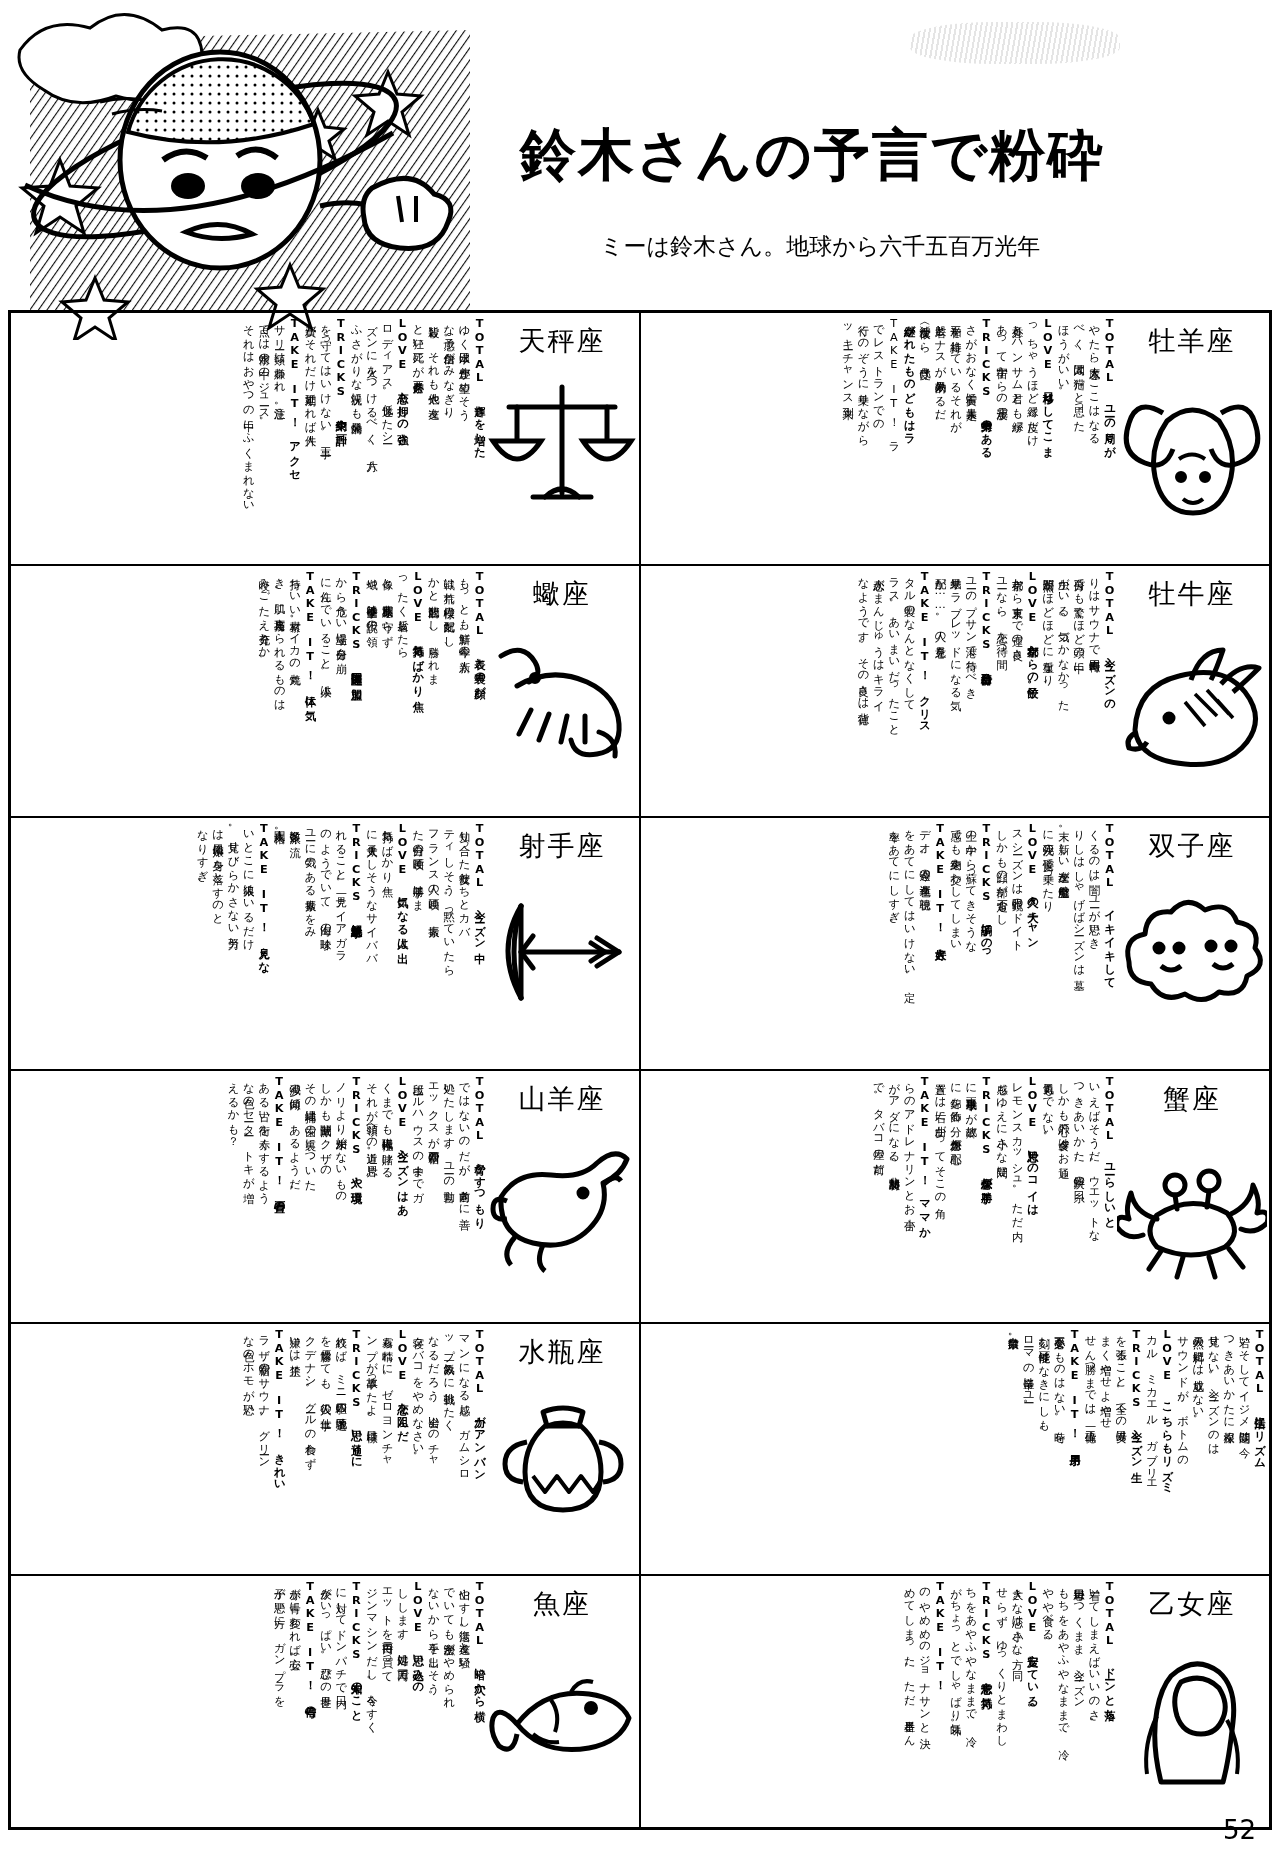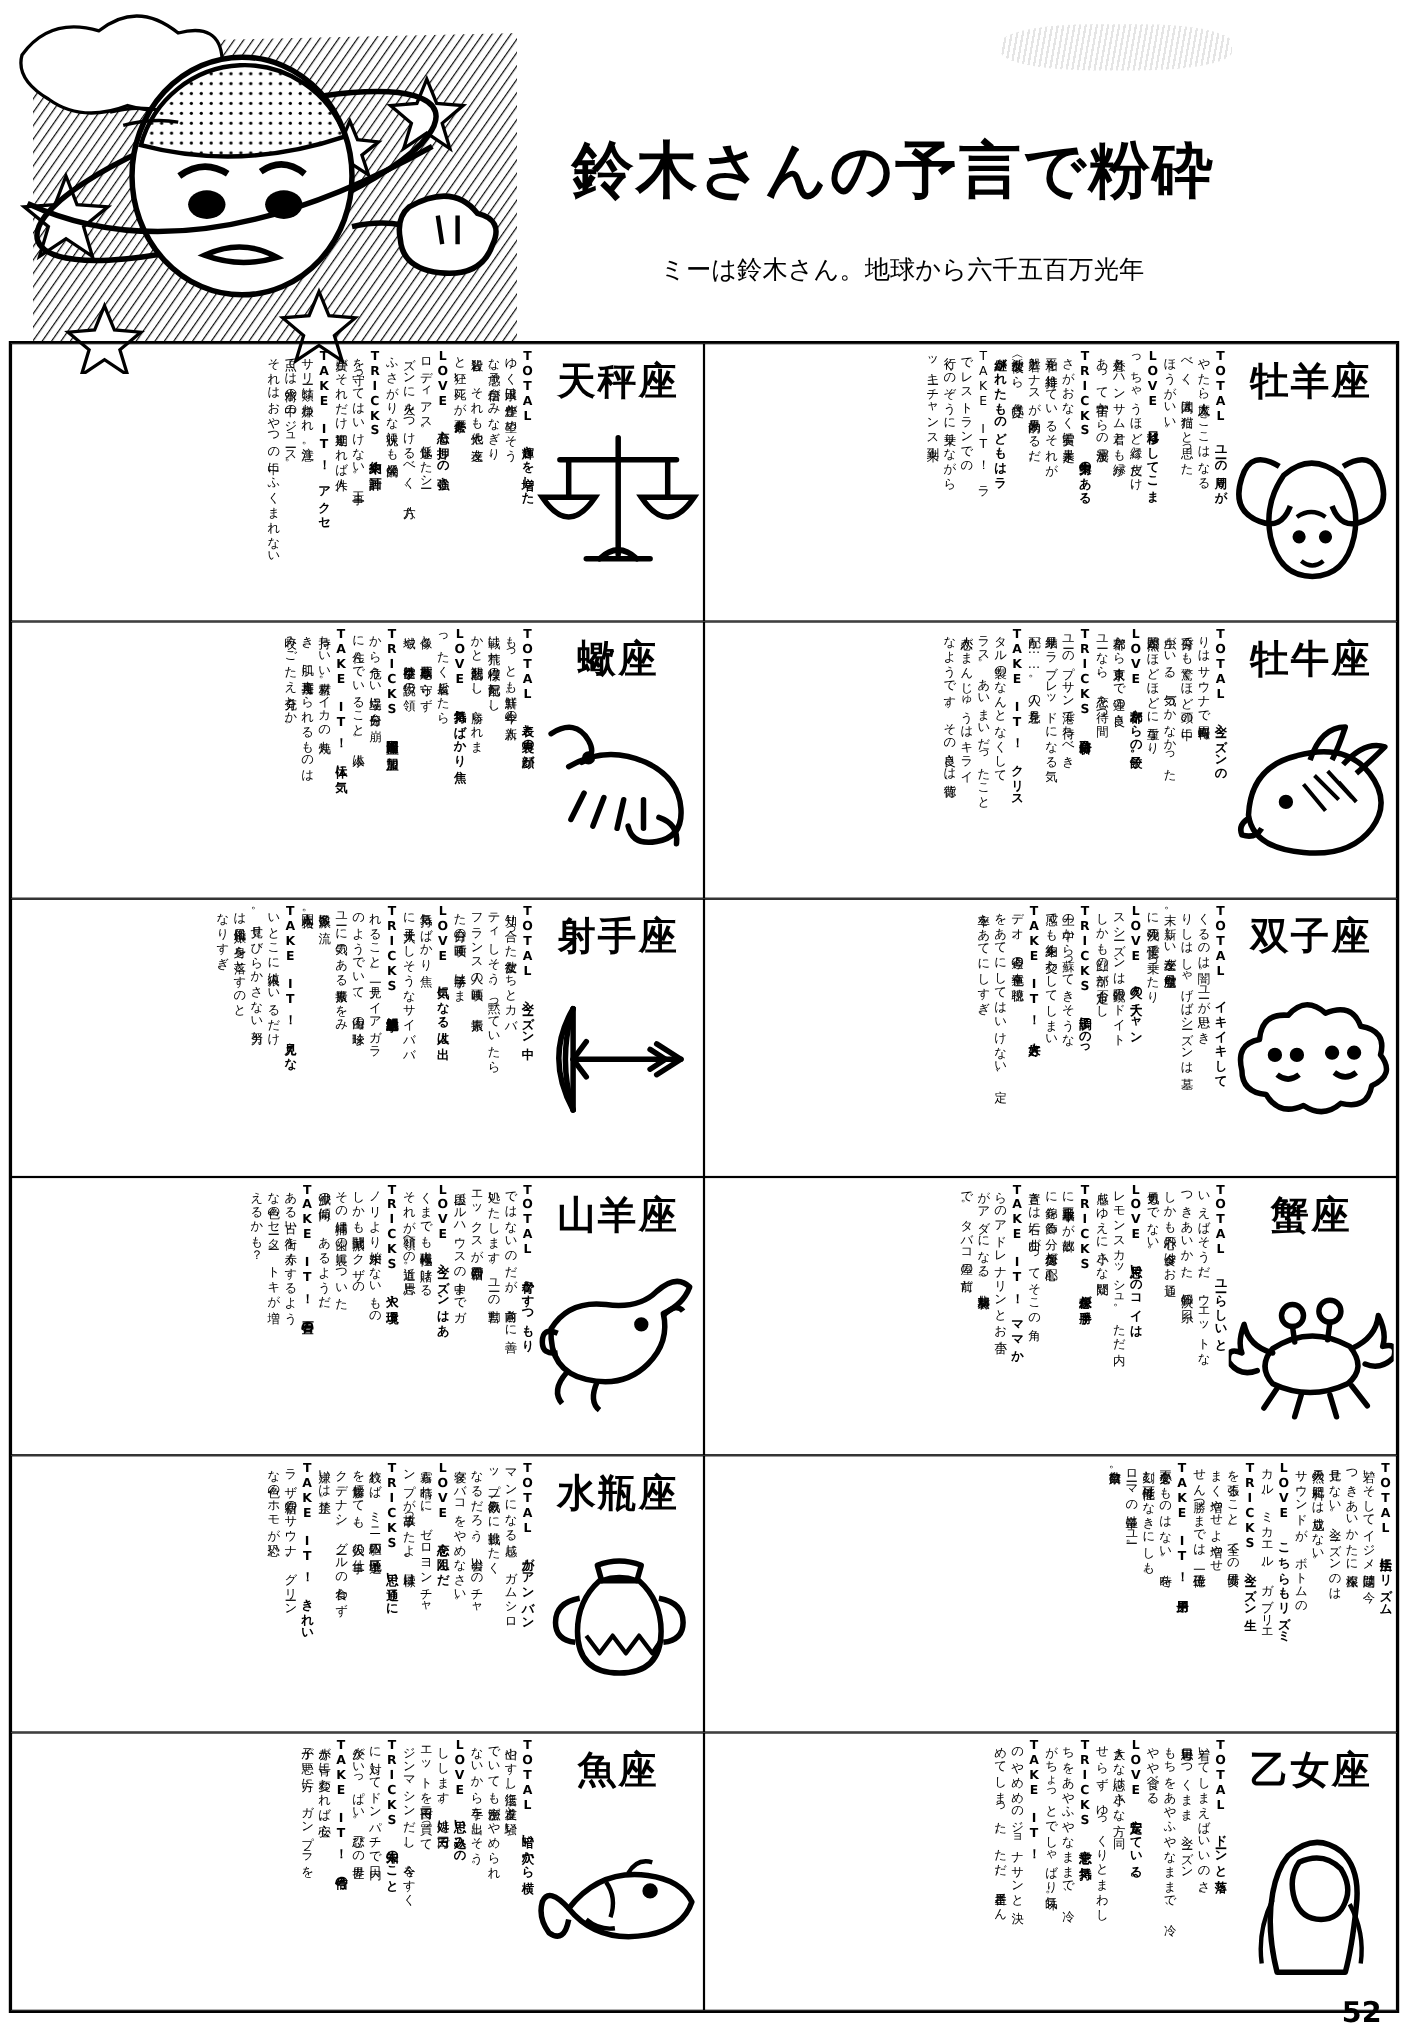--- a/index.html
+++ b/index.html
@@ -15,21 +15,21 @@
     font-size:56px;font-weight:bold;letter-spacing:2px;
     font-family:Liberation Serif, serif;
   }
   .lede{
     position:absolute;left:600px;top:228px;width:660px;
     font-size:23px;line-height:36px;font-weight:normal;
   }
   .lede div{white-space:nowrap;}
   .artwork{position:absolute;left:0px;top:10px;width:520px;height:330px;}
   .pagenum{
-    position:absolute;right:24px;bottom:10px;font-size:26px;font-weight:bold;
+    position:absolute;right:24px;bottom:10px;font-size:26px;font-weight:normal;
   }
   .smudge{
     position:absolute;right:160px;top:22px;width:210px;height:42px;
     background:repeating-linear-gradient(100deg,#cfcfcf 0 2px,#ffffff 2px 5px);
     opacity:.55;border-radius:40%;
   }
 
   
   .grid{
     position:absolute;left:8px;top:310px;width:1264px;height:1520px;
@@ -38,21 +38,21 @@
   }
   .cell{
     position:relative;border:1px solid #000;box-sizing:border-box;
     display:flex;flex-direction:row-reverse;overflow:hidden;padding:4px 2px;
   }
   .cell .head{
     width:150px;flex:0 0 150px;display:flex;flex-direction:column;
     align-items:center;padding-top:6px;
   }
   .signname{
-    font-size:35px;font-weight:bold;letter-spacing:2px;margin-bottom:2px;
+    font-size:27px;font-weight:normal;letter-spacing:2px;margin-bottom:2px;
     white-space:nowrap;
   }
   .icon{width:150px;height:175px;display:flex;align-items:center;justify-content:center;}
   .icon svg{width:100%;height:100%;}
   .body{
     flex:1 1 auto;display:flex;flex-direction:row-reverse;
     justify-content:flex-start;gap:0px;overflow:hidden;
   }
   .vline{
     writing-mode:vertical-rl;text-orientation:upright;

